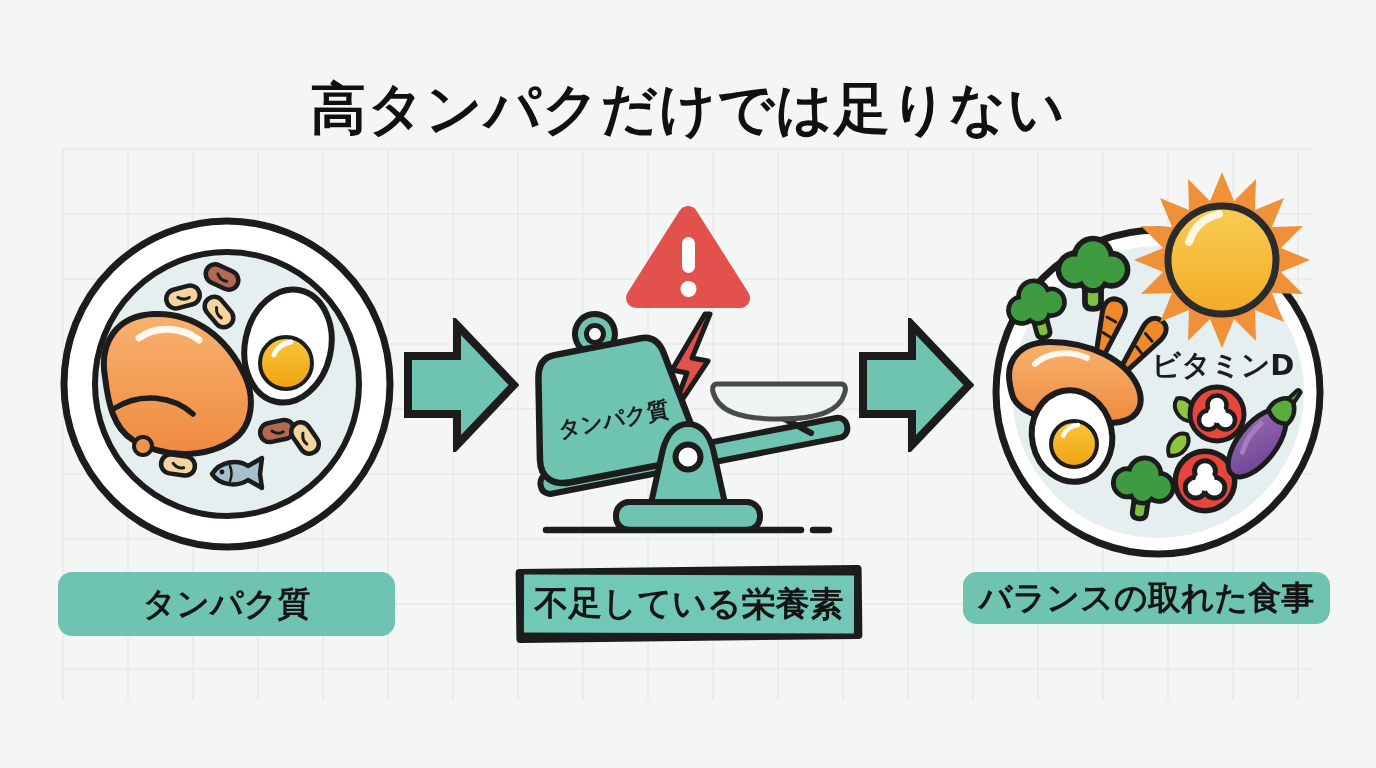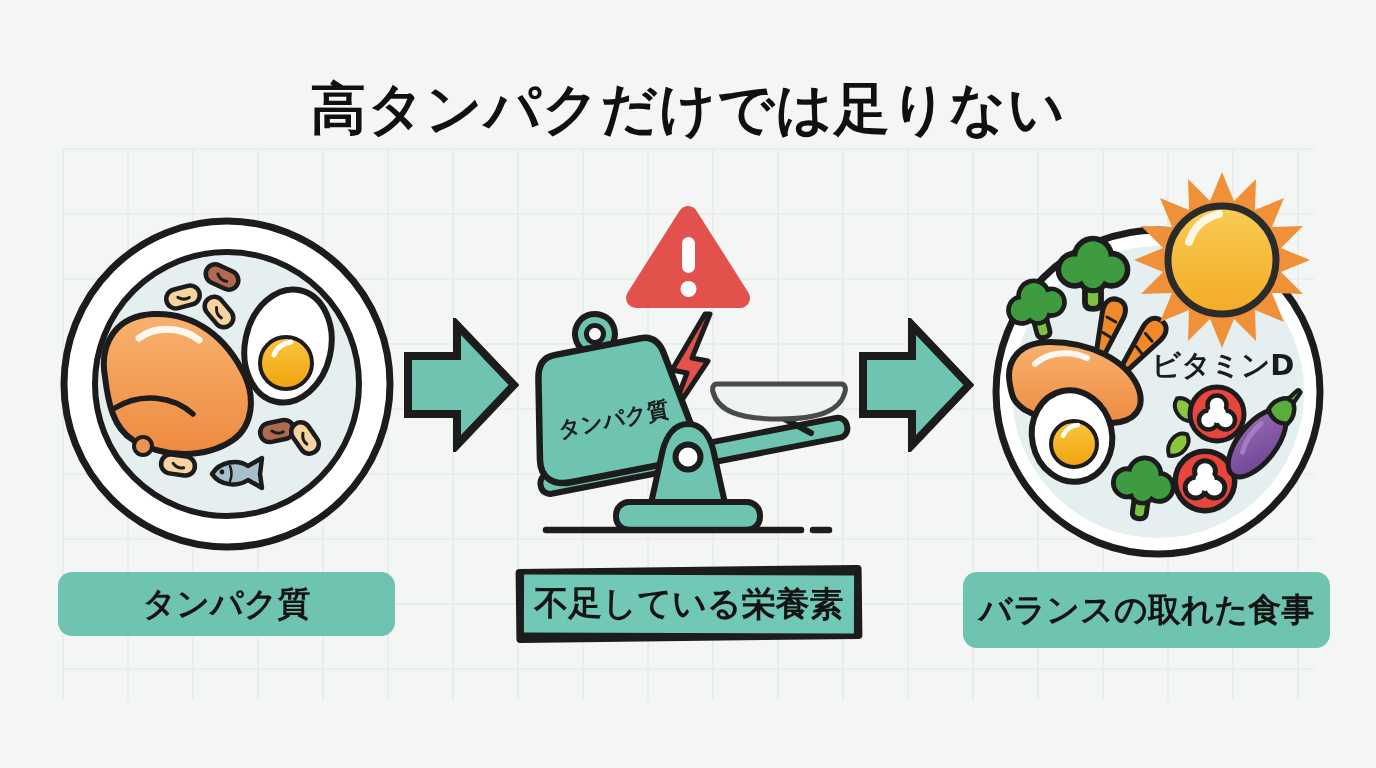--- a/index.html
+++ b/index.html
@@ -9,21 +9,21 @@
     background-image:linear-gradient(to right,#E1E7E6 2px,transparent 2px),
                      linear-gradient(to bottom,#E1E7E6 2px,transparent 2px);
     background-size:65px 65px;opacity:.55;}
   .title{position:absolute;top:34px;left:0;width:100%;text-align:center;
     font-size:56px;font-weight:900;color:#101010;letter-spacing:1px;}
   .abs{position:absolute;}
   svg text{font-family:"DejaVu Sans",sans-serif;}
   .caption{position:absolute;display:flex;align-items:center;justify-content:center;
     background:#6EC3B1;border-radius:14px;font-weight:800;font-size:33px;color:#141414;}
   #cap-left{left:58px;top:572px;width:337px;height:64px;}
-  #cap-right{left:963px;top:572px;width:367px;height:76px;}
+  #cap-right{left:963px;top:572px;width:367px;height:52px;}
   .cap-mid-frame{position:absolute;left:516px;top:567px;width:346px;height:74px;
     background:#1C1C1C;transform:rotate(-0.7deg);border-radius:4px;}
   .cap-mid-inner{position:absolute;inset:8px;background:#72C8B6;transform:rotate(0.9deg);
     display:flex;align-items:center;justify-content:center;font-weight:800;font-size:34px;color:#141414;}
 </style>
 </head>
 <body>
 
 <div class="canvas">
   <div class="grid"></div>

